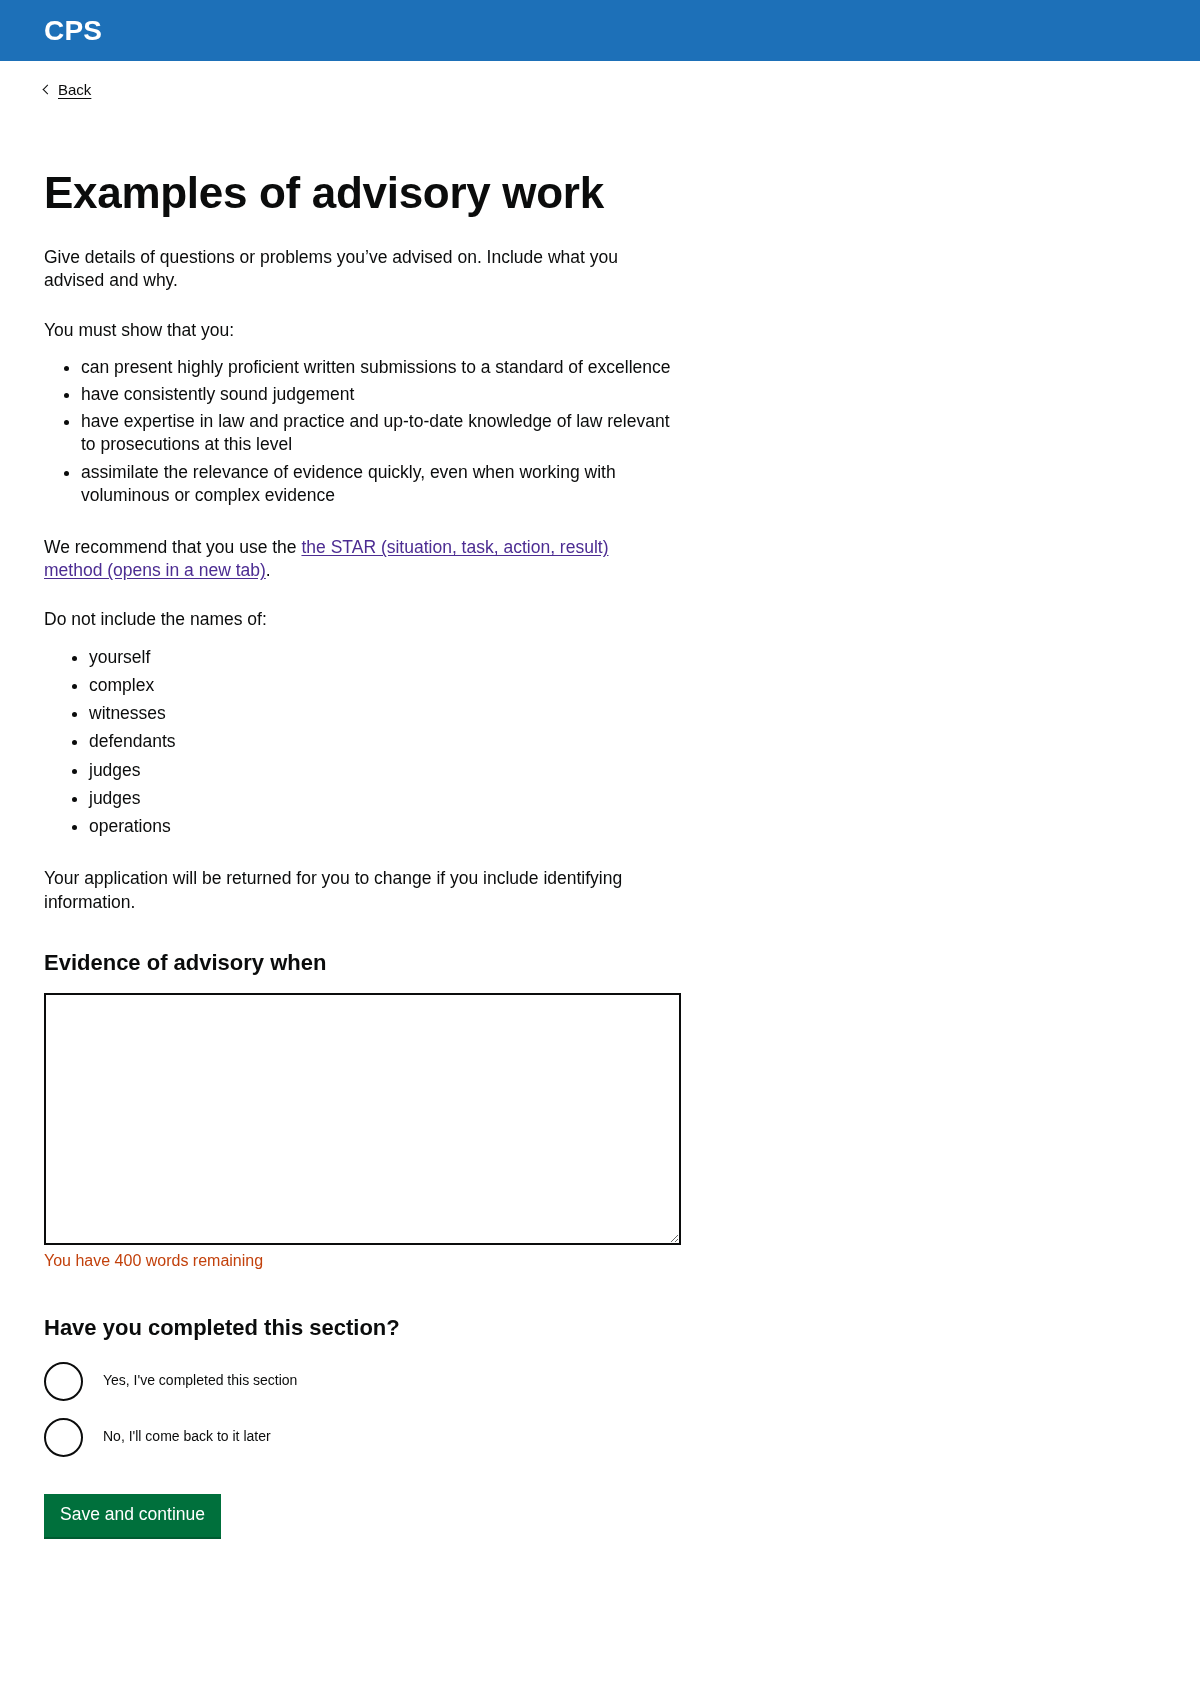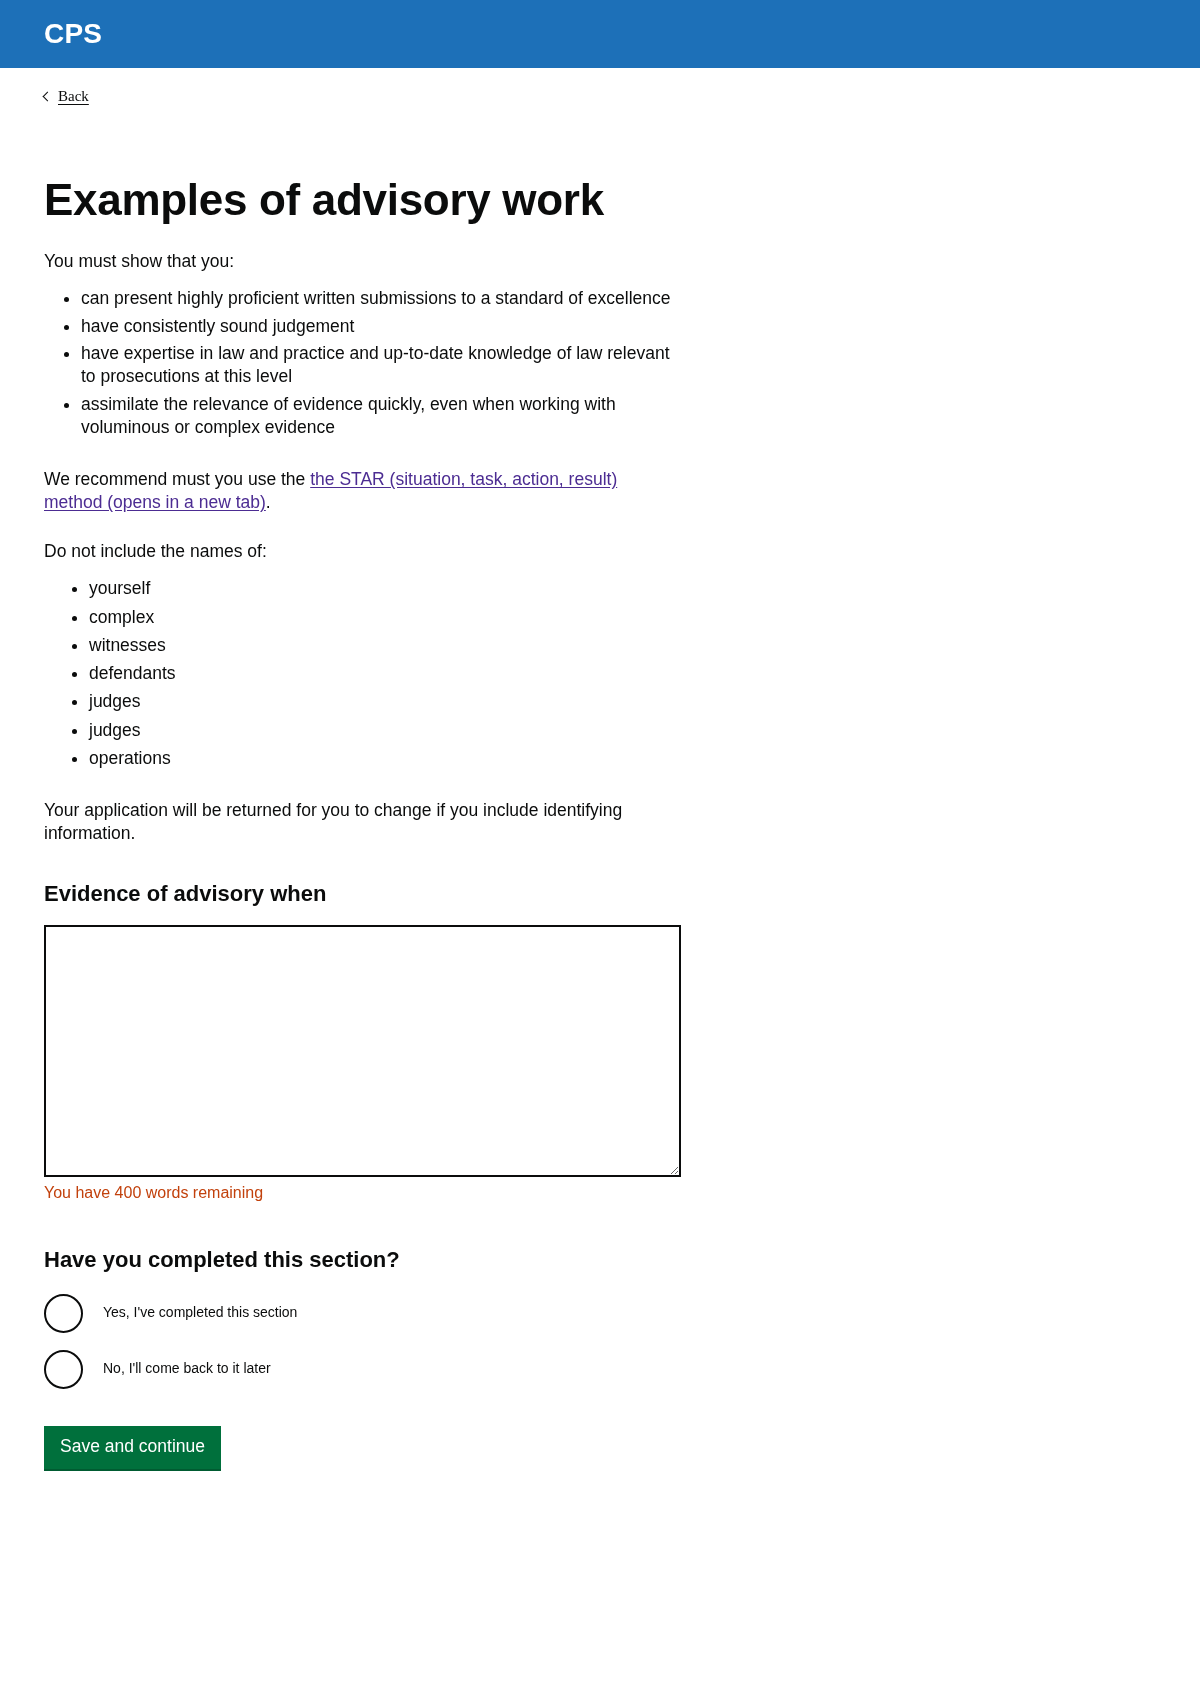--- a/index.html
+++ b/index.html
@@ -13,40 +13,39 @@
     width: 1200px;
     min-height: 1704px;
     font-family: "Liberation Sans", sans-serif;
     color: #0b0c0c;
     -webkit-font-smoothing: antialiased;
   }
 
   
   .site-header {
     background: #1d70b8;
-    height: 68px;
+    height: 61px;
     display: flex;
     align-items: center;
   }
   .site-header-inner {
     padding-left: 44px;
   }
   .brand {
     color: #ffffff;
     font-size: 28px;
     font-weight: bold;
     letter-spacing: 0.2px;
     line-height: 1;
     display: inline-block;
   }
 
   
   .back-row {
     padding: 18px 0 0 44px;
-    font-family: Liberation Serif, serif;
   }
   .back-link {
     display: inline-flex;
     align-items: center;
     gap: 7px;
     color: #0b0c0c;
     font-size: 15px;
     text-decoration: none;
     line-height: 1;
   }
@@ -199,31 +198,32 @@
   <a class="back-link" href="#">
     <span class="back-chevron"></span>
     <span class="back-label">Back</span>
   </a>
 </div>
 
 <main class="main">
 
   <h1 class="page-title">Examples of advisory work</h1>
 
+  <p class="body-text">Give details of questions or problems you’ve advised on. Include what you advised and why.</p>
 
   <p class="body-text tight">You must show that you:</p>
 
   <ul class="bullets">
     <li>can present highly proficient written submissions to a standard of excellence</li>
     <li>have consistently sound judgement</li>
     <li>have expertise in law and practice and up-to-date knowledge of law relevant to prosecutions at this level</li>
     <li>assimilate the relevance of evidence quickly, even when working with voluminous or complex evidence</li>
   </ul>
 
-  <p class="body-text"><span>We recommend must you use the </span><a class="inline-link" href="#">the STAR (situation, task, action, result) method (opens in a new tab)</a><span>.</span></p>
+  <p class="body-text"><span>We recommend that you use the </span><a class="inline-link" href="#">the STAR (situation, task, action, result) method (opens in a new tab)</a><span>.</span></p>
 
   <p class="body-text tight">Do not include the names of:</p>
 
   <ul class="bullets short">
     <li>yourself</li>
     <li>complex</li>
     <li>witnesses</li>
     <li>defendants</li>
     <li>judges</li>
     <li>judges</li>

